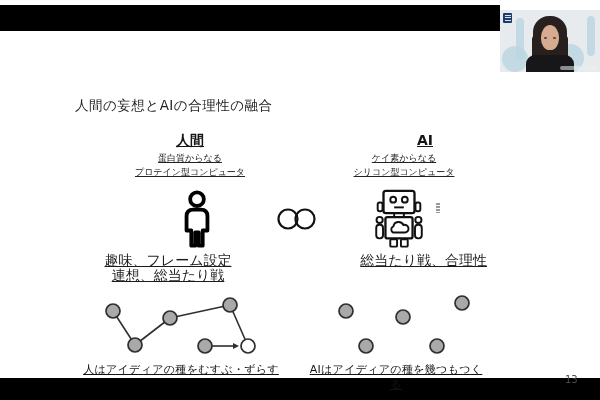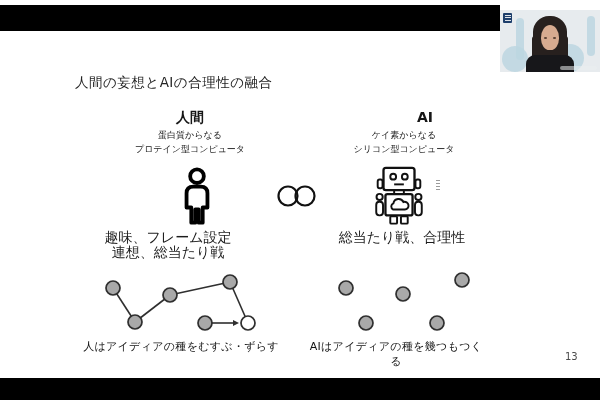--- a/index.html
+++ b/index.html
@@ -1,20 +1,20 @@
 <!DOCTYPE html>
 <html><head>
 <meta charset="utf-8">
 <style>
   html,body{margin:0;padding:0;background:#ffffff;}
   .stage{position:relative;width:600px;height:400px;background:#fff;overflow:hidden;
          font-family:"DejaVu Sans",sans-serif;color:#1f1f1f;}
   .abs{position:absolute;}
   .bar{background:#000;}
-  .ctr{text-align:center;}
+  .ctr{text-align:center;text-decoration:underline;}
   .title{font-size:13.5px;font-weight:500;letter-spacing:.5px;color:#242424;}
   .colhead{font-size:14px;font-weight:600;color:#161616;}
   .sub{font-size:9px;line-height:14px;color:#222;}
   .traits{font-size:14px;line-height:15px;color:#1c1c1c;}
   .caption{font-size:11px;color:#141414;letter-spacing:.3px;}
   .pagenum{font-size:10px;color:#4a4a4a;}
   .icon-svg{display:block;}
   
   .cam{left:500px;top:10px;width:100px;height:62px;background:#e7ebee;overflow:hidden;}
   .cam-shape{position:absolute;background:#bcd6e1;opacity:.85;}
@@ -35,21 +35,21 @@
     background:repeating-linear-gradient(to bottom,#9a9a9a 0 1.5px,transparent 1.5px 3px);}
 </style>
 </head>
 <body>
 
 <div class="stage">
 
   <div class="abs bar" style="left:0;top:5px;width:500px;height:26px;"></div>
   <div class="abs bar" style="left:0;top:378px;width:600px;height:22px;"></div>
 
-  <div class="abs" style="left:0;top:25px;width:600px;height:347px;">
+  <div class="abs" style="left:0;top:48px;width:600px;height:347px;">
 
     <div class="abs title" style="left:75px;top:49px;">人間の妄想とAIの合理性の融合</div>
 
     <div class="abs colhead ctr" style="left:130px;top:84px;width:120px;">人間</div>
     <div class="abs colhead ctr" style="left:365px;top:84px;width:120px;">AI</div>
 
     <div class="abs sub ctr" style="left:324px;top:103px;width:160px;">
       <div>ケイ素からなる</div>
       <div>シリコン型コンピュータ</div>
     </div>
@@ -86,21 +86,21 @@
       <rect x="23" y="53" width="7" height="7.5" rx="1" fill="#fff" stroke="#111" stroke-width="2"></rect>
       <rect x="34" y="53" width="7" height="7.5" rx="1" fill="#fff" stroke="#111" stroke-width="2"></rect>
     </svg>
 
     <div class="abs watermark" style="left:436px;top:155px;"></div>
 
     <div class="abs traits ctr" style="left:83px;top:205px;width:170px;">
       <div>趣味、フレーム設定</div>
       <div>連想、総当たり戦</div>
     </div>
-    <div class="abs traits ctr" style="left:317px;top:205px;width:170px;">
+    <div class="abs traits ctr" style="left:317px;top:205px;width:170px;text-align:right;">
       <div>総当たり戦、合理性</div>
     </div>
 
     <svg class="abs" style="left:85px;top:249px;" width="180" height="64" viewBox="0 0 180 64">
         <line x1="28" y1="14" x2="50" y2="48" stroke="#2f2f2f" stroke-width="1.6"></line>
         <line x1="50" y1="48" x2="85" y2="21" stroke="#2f2f2f" stroke-width="1.6"></line>
         <line x1="85" y1="21" x2="145" y2="8" stroke="#2f2f2f" stroke-width="1.6"></line>
         <line x1="145" y1="8" x2="163" y2="49" stroke="#2f2f2f" stroke-width="1.6"></line>
         <line x1="120" y1="49" x2="151" y2="49" stroke="#2f2f2f" stroke-width="1.6"></line>
         <polygon points="154,49 148,52 148,46" fill="#2f2f2f"></polygon>

